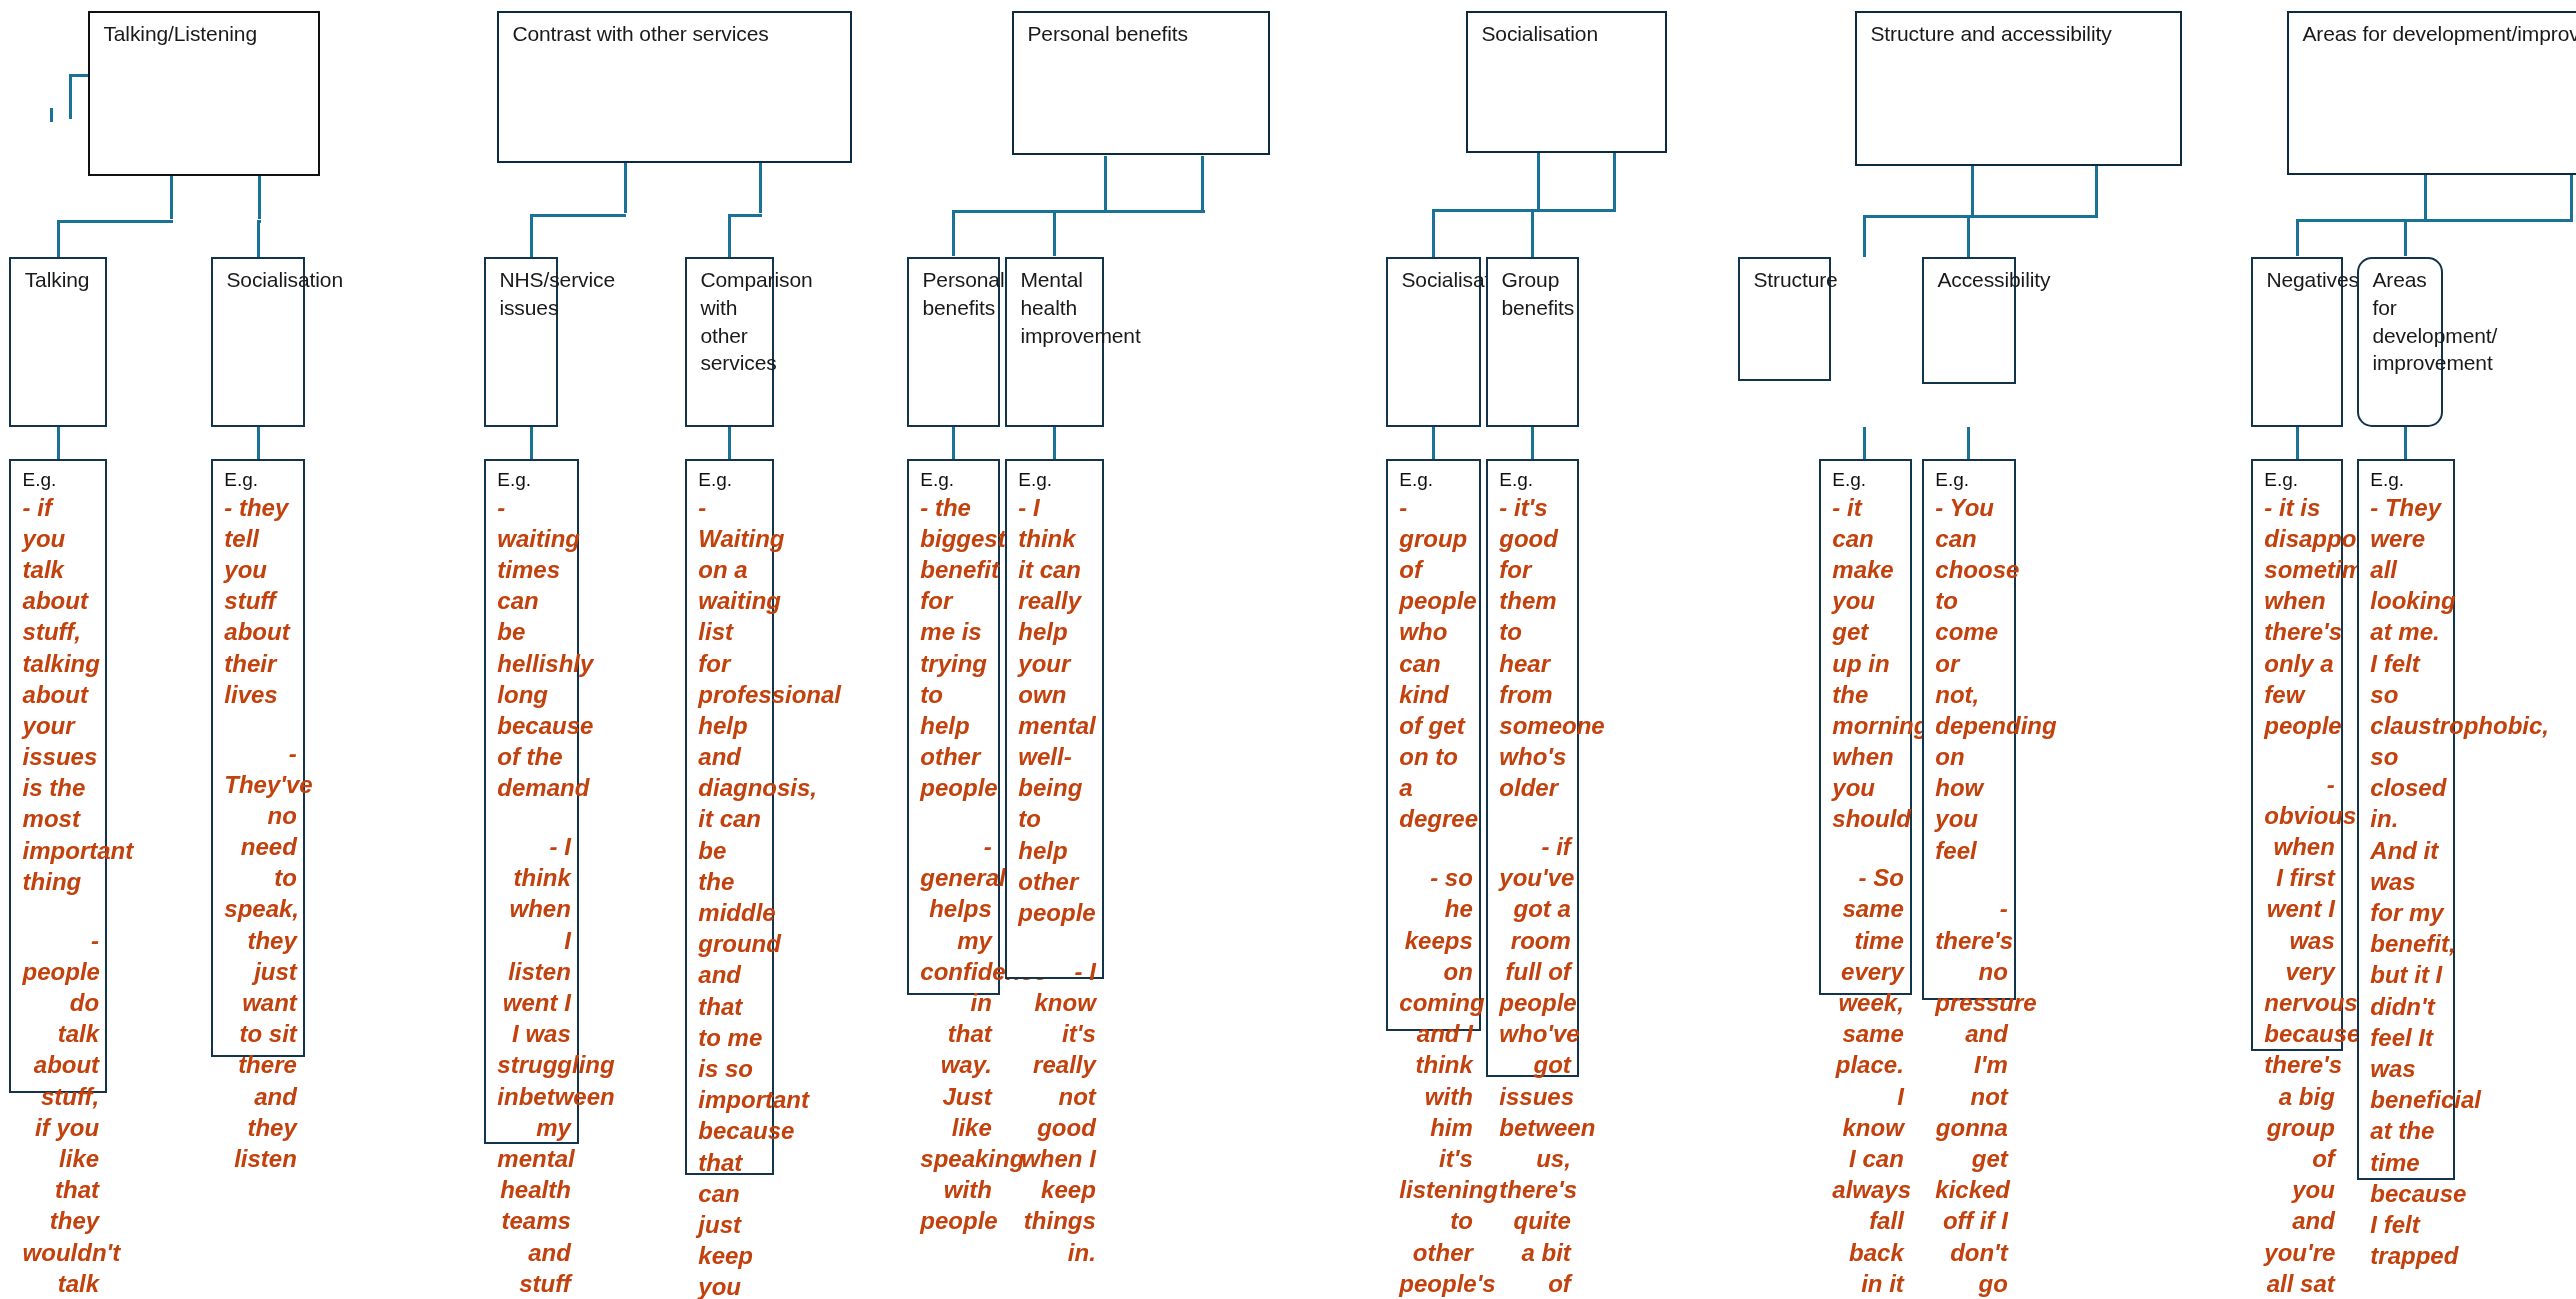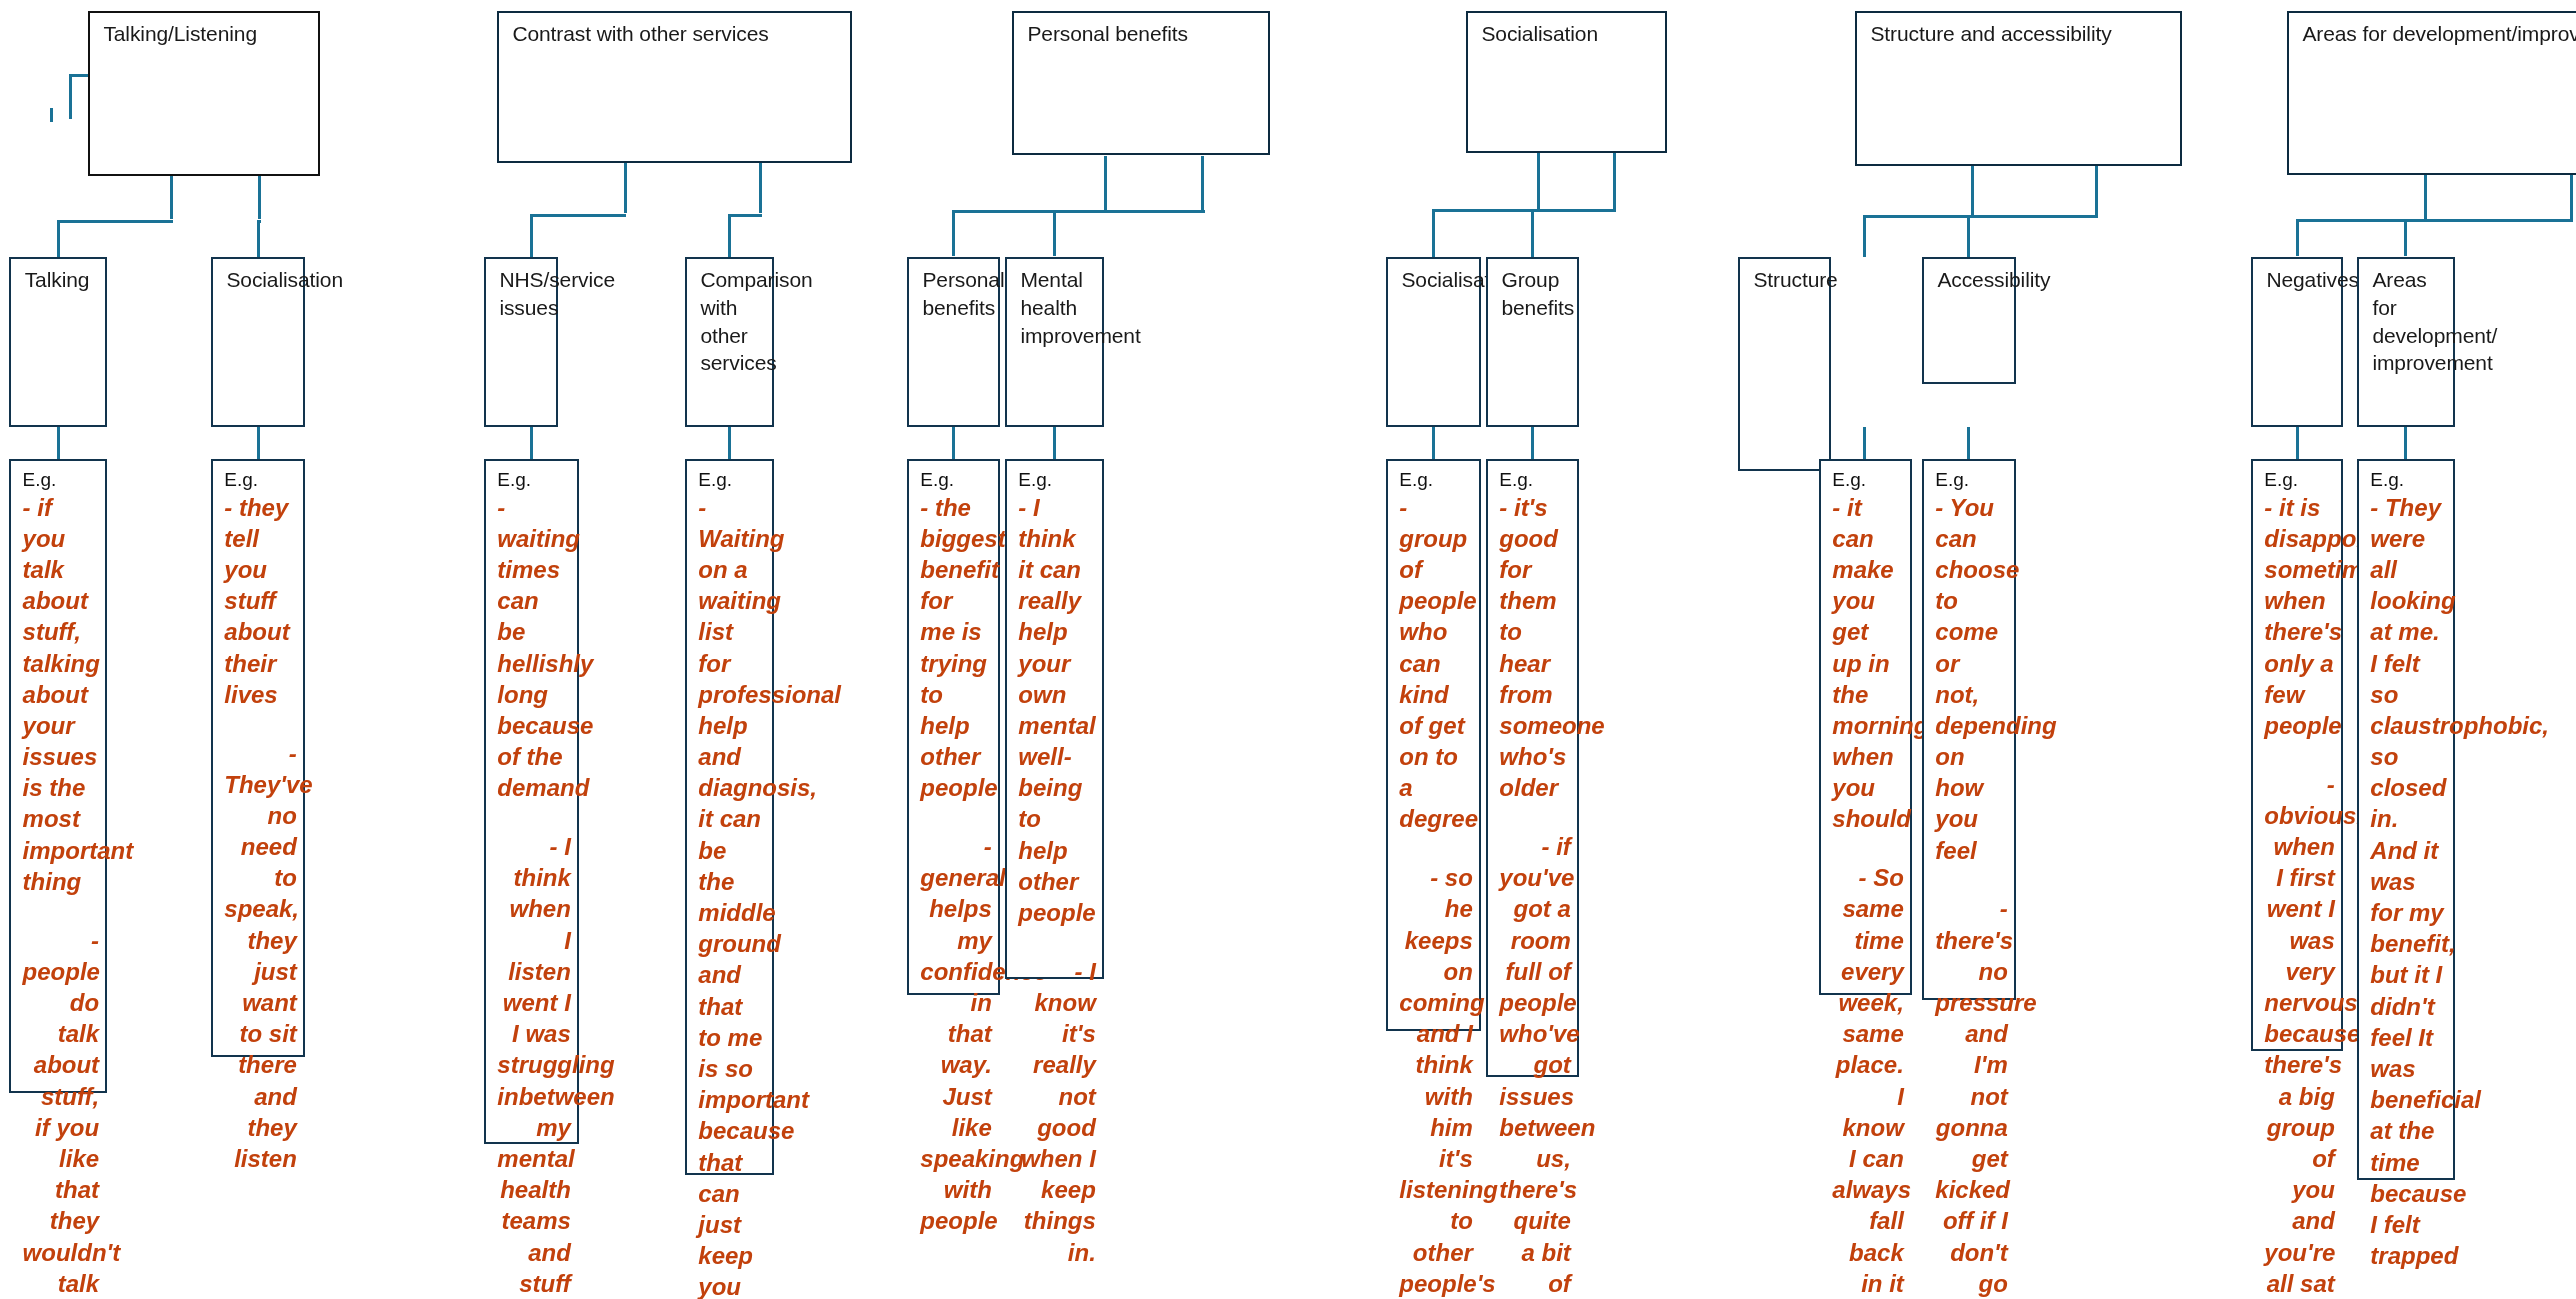--- a/index.html
+++ b/index.html
@@ -175,21 +175,21 @@
   <div class="quote" style="left: 1486px; top: 459px; width: 93px; height: 618px;">
     <div class="eg">E.g.</div>
     <div class="qt">- it's good for them to hear from someone who's older</div>
     <div class="qt">- if you've got a room full of people who've got issues between us, there's quite a bit of experience</div>
   </div>
 
   <div class="node theme" style="left: 1855px; top: 11.3px; width: 327px; height: 155px;">
     <div class="node-label">Structure and accessibility</div>
   </div>
 
-  <div class="node" style="left: 1738px; top: 257px; width: 93px; height: 214px;">
+  <div class="node" style="left: 1738px; top: 257px; width: 93px; height: 124px;">
     <div class="node-label">Structure</div>
   </div>
   <div class="node" style="left: 1922px; top: 257px; width: 94px; height: 127px;">
     <div class="node-label">Accessibility</div>
   </div>
 
   <div class="quote" style="left: 1819px; top: 459px; width: 93px; height: 536px;">
     <div class="eg">E.g.</div>
     <div class="qt">- it can make you get up in the morning when you should</div>
     <div class="qt">- So same time every week, same place. I know I can always fall back in it</div>
@@ -200,21 +200,21 @@
     <div class="qt">- there's no pressure and I'm not gonna get kicked off if I don't go one week</div>
   </div>
 
   <div class="node theme" style="left: 2287px; top: 11.3px; width: 384px; height: 164px;">
     <div class="node-label">Areas for development/improvement</div>
   </div>
 
   <div class="node" style="left: 2251px; top: 257px; width: 92px; height: 170px;">
     <div class="node-label">Negatives</div>
   </div>
-  <div class="node" style="left: 2357px; top: 257px; width: 98px; height: 170px;">
+  <div class="node" style="left: 2357px; top: 257px; width: 86px; height: 170px; border-radius: 15px;">
     <div class="node-label">Areas for development/ improvement</div>
   </div>
 
   <div class="quote" style="left: 2251px; top: 459px; width: 92px; height: 592px;">
     <div class="eg">E.g.</div>
     <div class="qt">- it is disappointing sometimes when there's only a few people</div>
     <div class="qt">- obviously when I first went I was very nervous because there's a big group of you and you're all sat in a circle</div>
   </div>
   <div class="quote" style="left: 2357px; top: 459px; width: 98px; height: 721px;">
     <div class="eg">E.g.</div>

